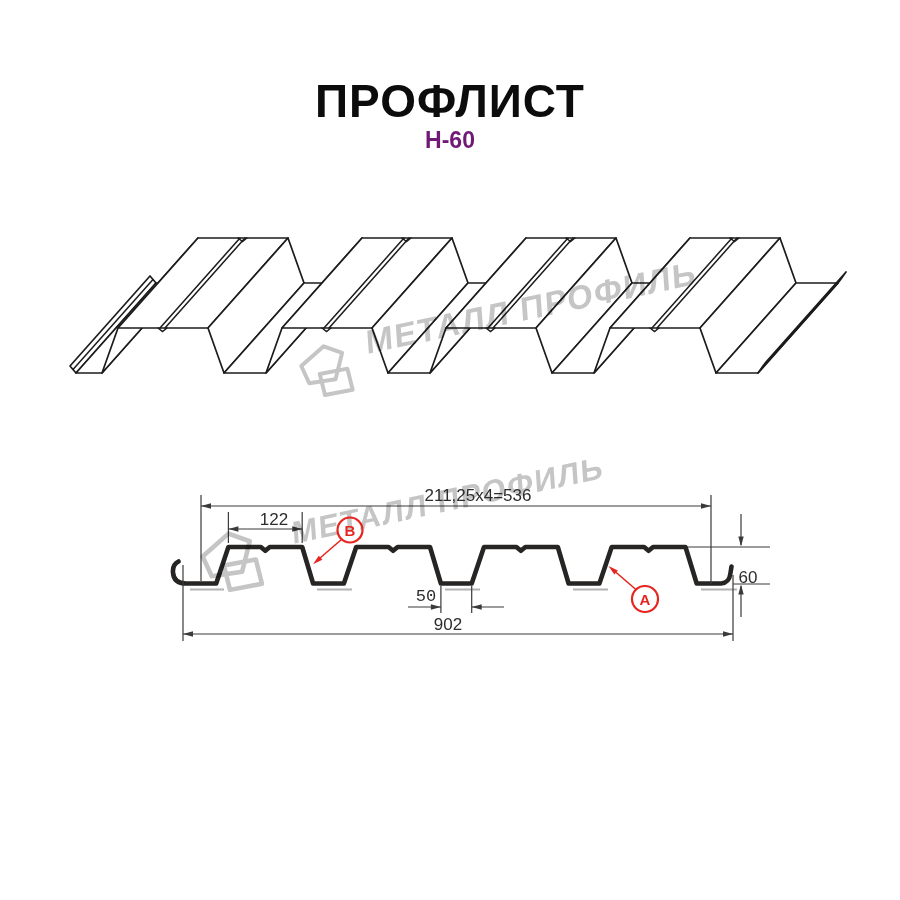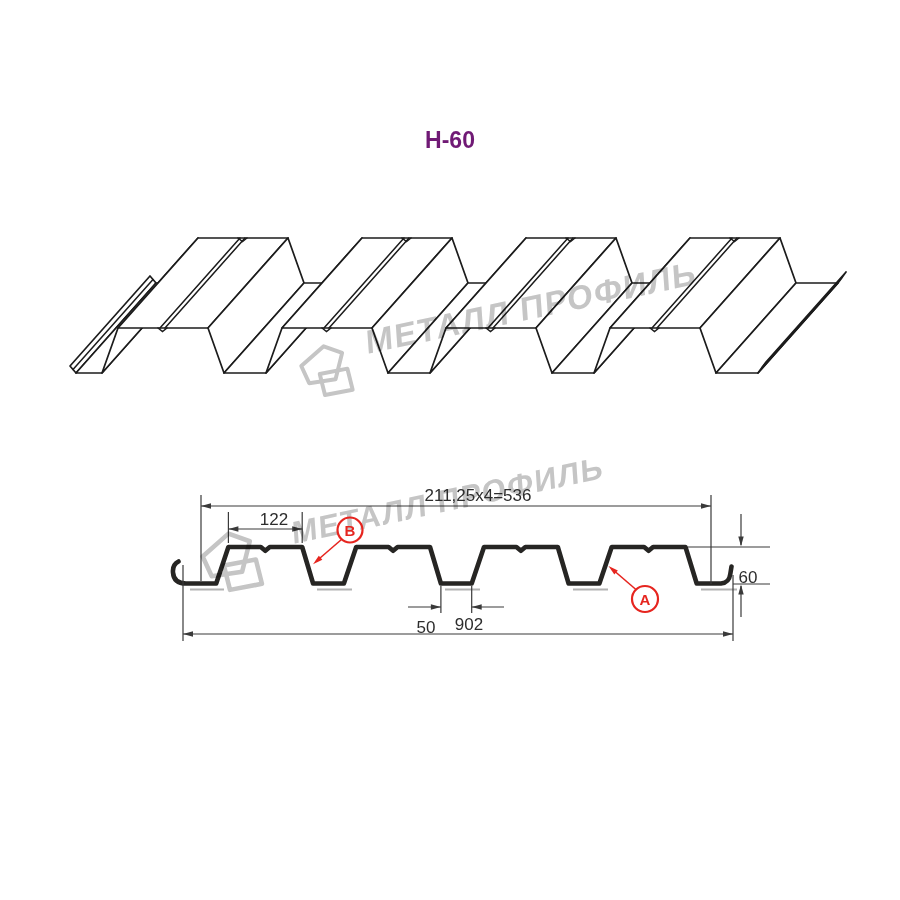--- a/index.html
+++ b/index.html
@@ -125,24 +125,25 @@
 
   <svg id="red" class="redlayer" width="900" height="900" viewBox="0 0 900 900">
       <circle cx="350" cy="530" r="12.5" fill="none" stroke="#e6251f" stroke-width="2.2"></circle>
       <line x1="341.5" y1="539.5" x2="316" y2="561.5" stroke="#e6251f" stroke-width="1.6"></line>
       <path d="M 0,0 L 10,-2.7 L 10,2.7 Z" fill="#e6251f" stroke="none" transform="translate(313,564.2) rotate(-40.7)"></path>
       <circle cx="645" cy="599" r="13" fill="none" stroke="#e6251f" stroke-width="2.2"></circle>
       <line x1="636.5" y1="590" x2="611.5" y2="568.5" stroke="#e6251f" stroke-width="1.6"></line>
       <path d="M 0,0 L 10,-2.7 L 10,2.7 Z" fill="#e6251f" stroke="none" transform="translate(608.5,566) rotate(40.6)"></path>
     </svg>
 
+  <div class="abs ctr title">ПРОФЛИСТ</div>
   <div class="abs ctr subtitle">Н-60</div>
 
   <span class="abs ctr dim" style="left:478px;top:496px;">211,25x4=536</span>
   <span class="abs ctr dim" style="left:274px;top:520px;">122</span>
-  <span class="abs ctr dim" style="left:426px;top:628px;">50</span>
-  <span class="abs ctr dim" style="left:469px;top:625px;">902</span>
+  <span class="abs ctr dim" style="left:426px;top:596px;font-family:Liberation Mono, monospace;">50</span>
+  <span class="abs ctr dim" style="left:448px;top:625px;">902</span>
   <span class="abs ctr dim" style="left:748px;top:565px;margin-top:13px;">60</span>
 
   <span class="abs ctr marker" style="left:350px;top:530px;color:#e6251f;">B</span>
   <span class="abs ctr marker" style="left:645px;top:599px;color:#e6251f;">A</span>
 
 </div>
 
 </body></html>

